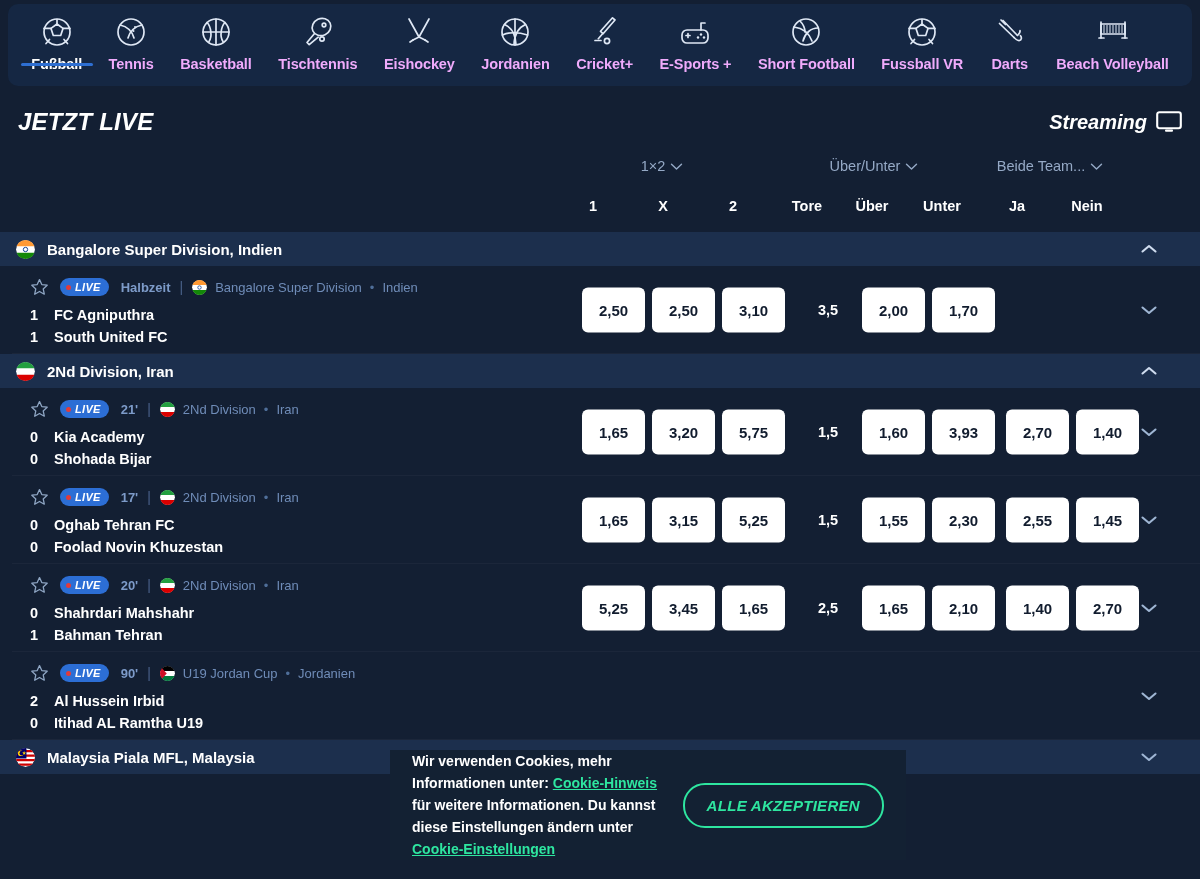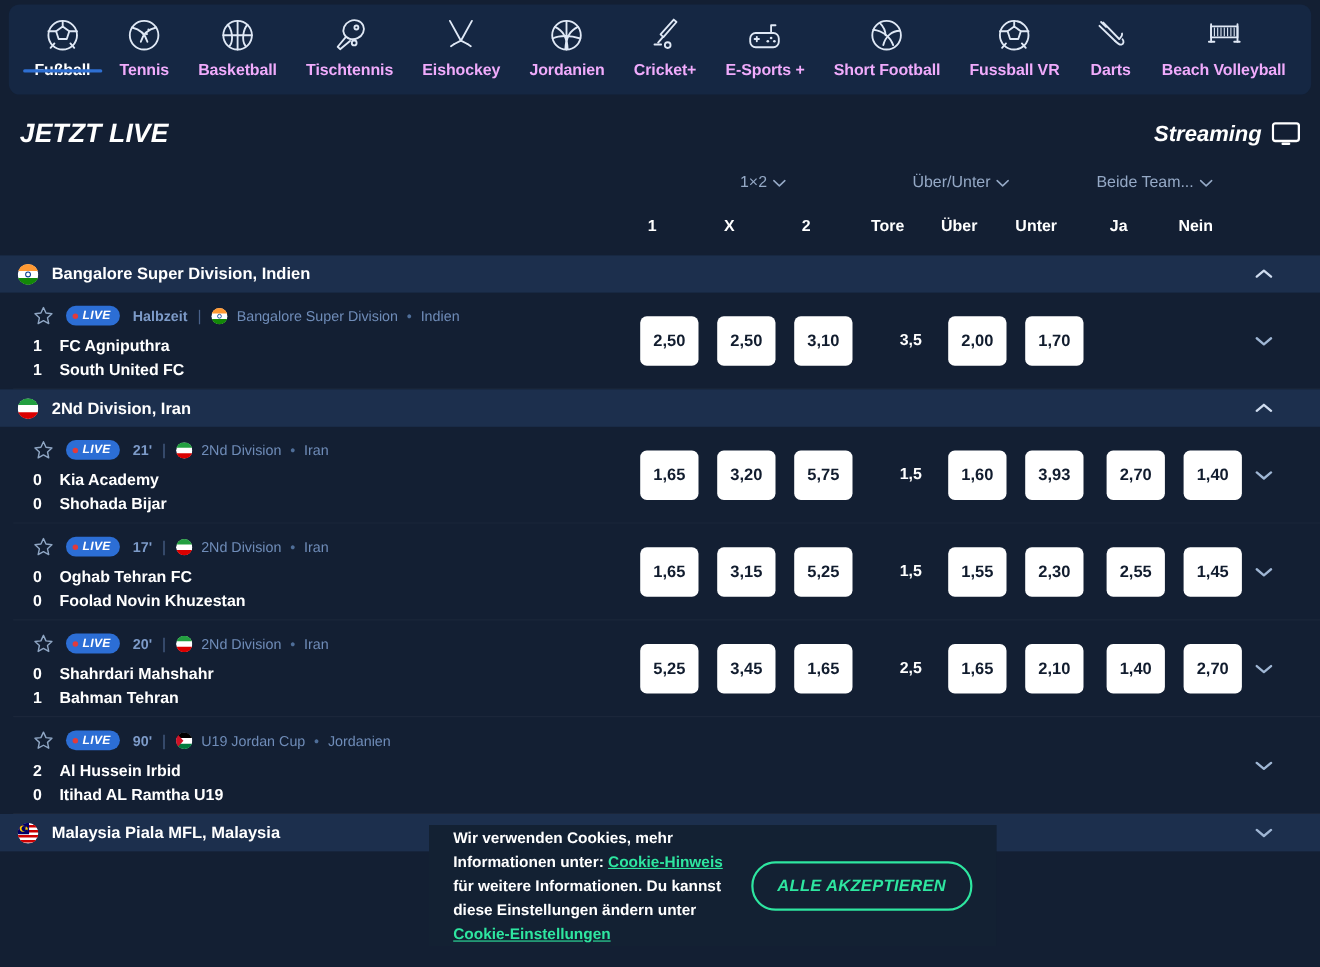--- a/index.html
+++ b/index.html
@@ -124,21 +124,21 @@
   .meta-ctry { font-size: 13px; color: #6f8cb8; }
 
   .teams { margin-top: 6px; padding-left: 18px; }
   .team-row { display: flex; align-items: center; height: 22px; }
   .team-score { width: 24px; font-size: 14.5px; font-weight: bold; color: #ffffff; }
   .team-name { font-size: 14.5px; font-weight: bold; color: #ffffff; }
 
   .odds { position: absolute; top: 50%; transform: translateY(-50%); }
   .odd-box {
     position: absolute; top: 0;
-    width: 53px; height: 45px;
+    width: 63px; height: 45px;
     background: #ffffff; border-radius: 6px;
     display: flex; align-items: center; justify-content: center;
     font-size: 15px; font-weight: bold; color: #111c2e;
     cursor: pointer;
   }
   .odd-line {
     position: absolute; top: 0; height: 45px;
     display: flex; align-items: center; justify-content: center;
     font-size: 14.5px; font-weight: bold; color: #ffffff;
     transform: translateX(-50%);
@@ -317,21 +317,21 @@
     <span class="monitor-icon">
       <svg viewBox="0 0 26 22">
           <rect x="1.2" y="1.2" width="23.6" height="16" rx="2.2" fill="none" stroke="#ffffff" stroke-width="2.1"></rect>
           <rect x="9" y="18.6" width="8" height="2.2" rx="1" fill="#ffffff"></rect>
         </svg>
     </span>
   </div>
 </div>
 
 <div class="colgroups" id="colgroups">
-    <div class="colgroup" style="left: 634px; width: 120px; justify-content: center;">
+    <div class="colgroup" style="left: 602px; width: 120px; justify-content: center;">
       <span>1×2</span>
       <span class="chev-sm">
         <svg viewBox="0 0 13 9">
           <path d="M1.5 2.2L6.5 7l5-4.8" fill="none" stroke="#95a9c6" stroke-width="1.4" stroke-linecap="round" stroke-linejoin="round"></path>
         </svg>
       </span>
     </div>
     <div class="colgroup" style="left: 814px; width: 120px; justify-content: center;">
       <span>Über/Unter</span>
       <span class="chev-sm">

